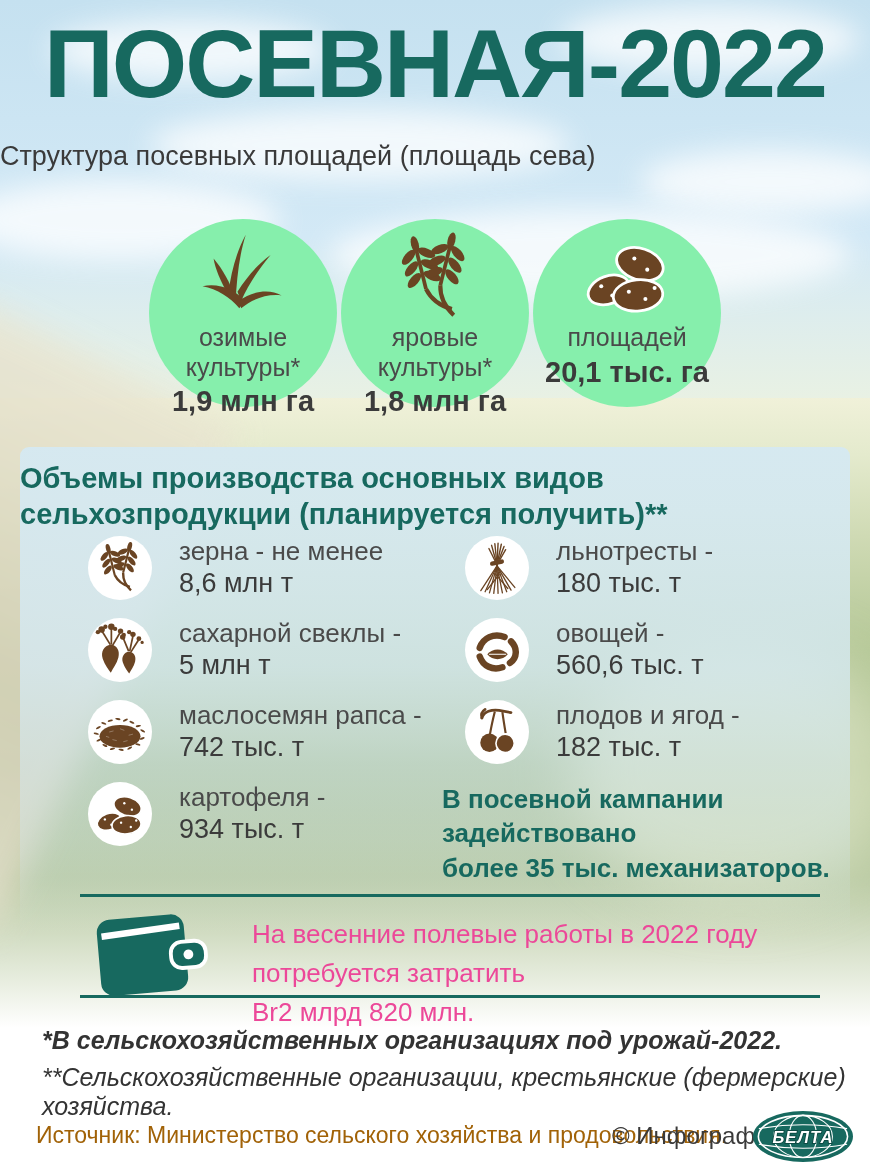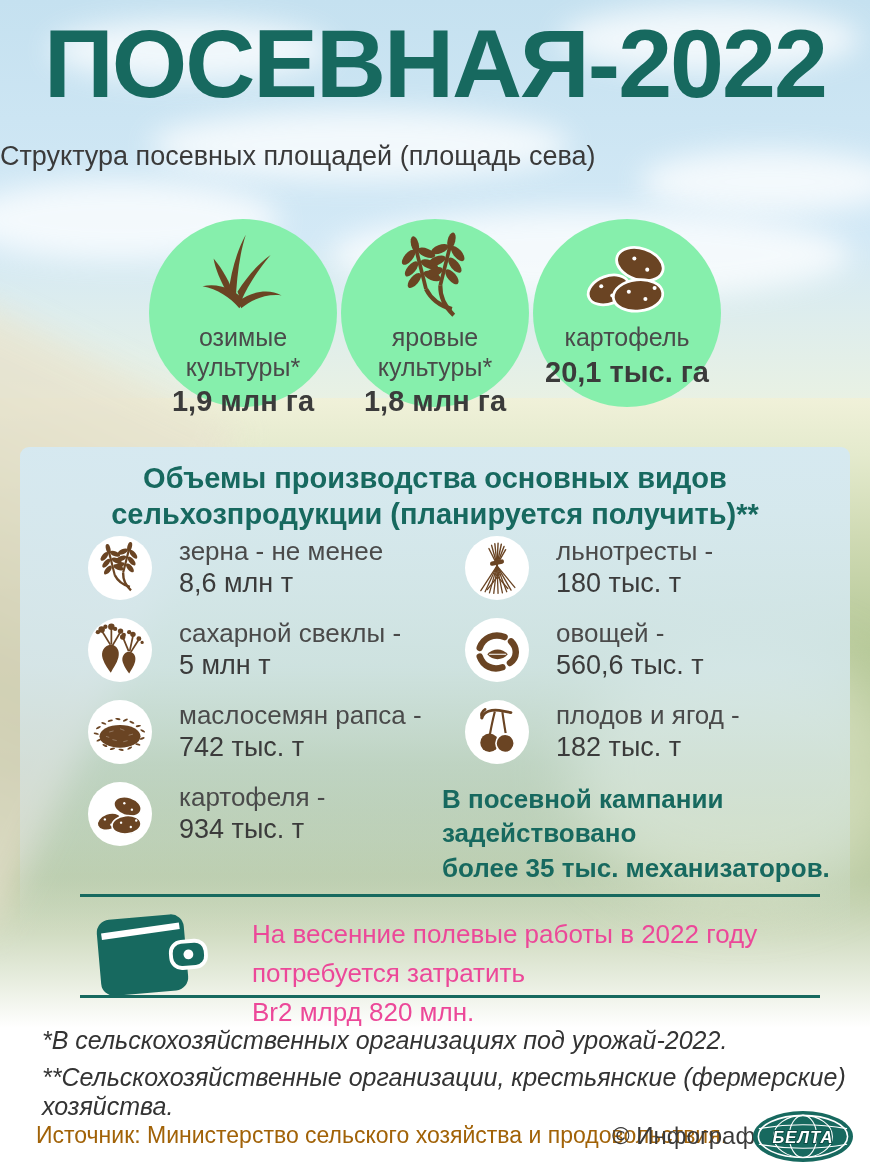--- a/index.html
+++ b/index.html
@@ -31,41 +31,41 @@
   .areas{position:absolute;left:0;top:219px;width:870px;display:flex;justify-content:center;gap:4px;}
   .area-circle{width:188px;height:188px;border-radius:50%;background:#86efac;
     display:flex;flex-direction:column;align-items:center;box-sizing:border-box;}
   .area-icon{height:92px;margin-top:12px;display:flex;align-items:center;justify-content:center;color:var(--brown);}
   .area-icon svg{width:112px;height:92px;}
   .area-label{font-size:25px;line-height:1.18;color:var(--text-label);text-align:center;}
   .area-value{font-size:29px;font-weight:bold;color:var(--text-dark);margin-top:3px;text-align:center;}
   
   .panel{position:absolute;left:20px;top:447px;width:830px;height:488px;border-radius:9px;
     background:linear-gradient(180deg,rgba(213,233,242,.95) 0%,rgba(213,233,242,.8) 45%,rgba(213,233,242,.35) 80%,rgba(213,233,242,0) 100%);}
-  .panel-heading{padding-top:14px;text-align:center;font-size:29px;font-weight:bold;
+  .panel-heading{padding-top:14px;font-size:29px;font-weight:bold;
     color:var(--teal);line-height:1.24;}
   .prod-grid{position:absolute;left:88px;top:536px;display:grid;grid-template-columns:377px 375px;}
   .prow{display:flex;align-items:center;gap:27px;height:64px;margin-bottom:18px;}
   .row-icon{width:64px;height:64px;min-width:64px;border-radius:50%;background:#ffffff;
     display:flex;align-items:center;justify-content:center;color:var(--brown);}
   .row-icon svg{width:54px;height:54px;}
   .row-text{line-height:1.24;}
   .row-label{font-size:26px;color:var(--text-label);}
   .row-value{font-size:27px;font-weight:normal;color:var(--text-dark);}
   .mech-note{margin-top:12px;margin-left:-23px;width:410px;font-size:26px;font-weight:bold;
     color:var(--teal);line-height:1.32;}
   
   .divider{position:absolute;left:80px;width:740px;height:3px;background:var(--teal);}
   .divider.top{top:894px;} .divider.bottom{top:995px;}
   .wallet{position:absolute;left:90px;top:901px;width:120px;height:96px;color:var(--teal);}
   .finance-text{position:absolute;left:252px;top:915px;width:580px;font-size:26px;
     color:#ec4899;line-height:1.5;}
   
   .footnote{position:absolute;left:42px;font-size:25px;font-style:italic;color:#333333;}
-  .footnote.f1{top:1026px;} .footnote.f2{top:1063px;}
+  .footnote.f1{top:1026px;font-weight:bold;} .footnote.f2{top:1063px;}
   .source{position:absolute;left:36px;top:1122px;font-size:23px;color:#a16207;}
   .credit{position:absolute;left:612px;top:1122px;font-size:24px;color:#3a3a3a;}
   .belta{position:absolute;left:752px;top:1110px;width:102px;height:54px;}
   .hidden-defs{position:absolute;width:0;height:0;overflow:hidden;}
 </style>
 </head>
 <body>
 
 <svg class="hidden-defs" xmlns="http://www.w3.org/2000/svg" aria-hidden="true">
   <defs>
@@ -235,21 +235,21 @@
     <div class="area-label">яровые</div>
     <div class="area-label">культуры*</div>
     <div class="area-value">1,8 млн га</div>
   </div>
   <div class="area-circle">
     <div class="area-icon">
       <svg viewBox="0 0 100 100">
           <use href="#icon-potato"></use>
         </svg>
     </div>
-    <div class="area-label">картофель</div>
+    <div class="area-label">площадей</div>
 
     <div class="area-value">20,1 тыс. га</div>
   </div>
 </div>
 
 <div class="panel">
   <div class="panel-heading">
     <div>Объемы производства основных видов</div>
     <div>сельхозпродукции (планируется получить)**</div>
   </div>

